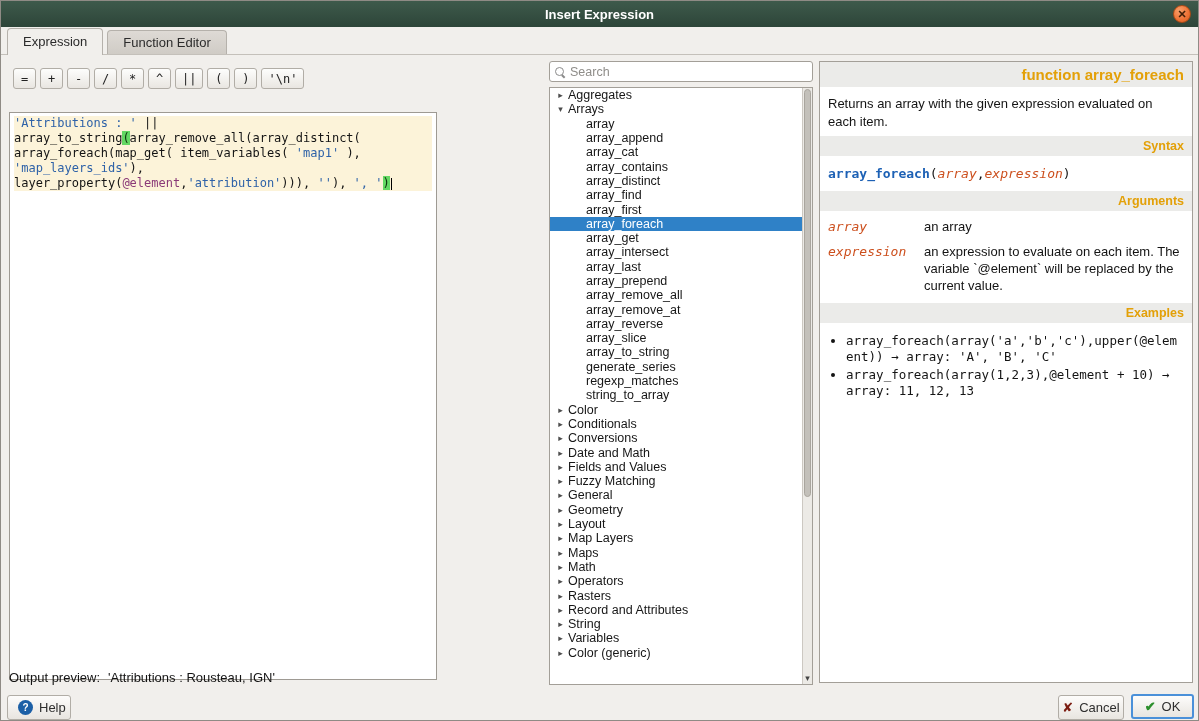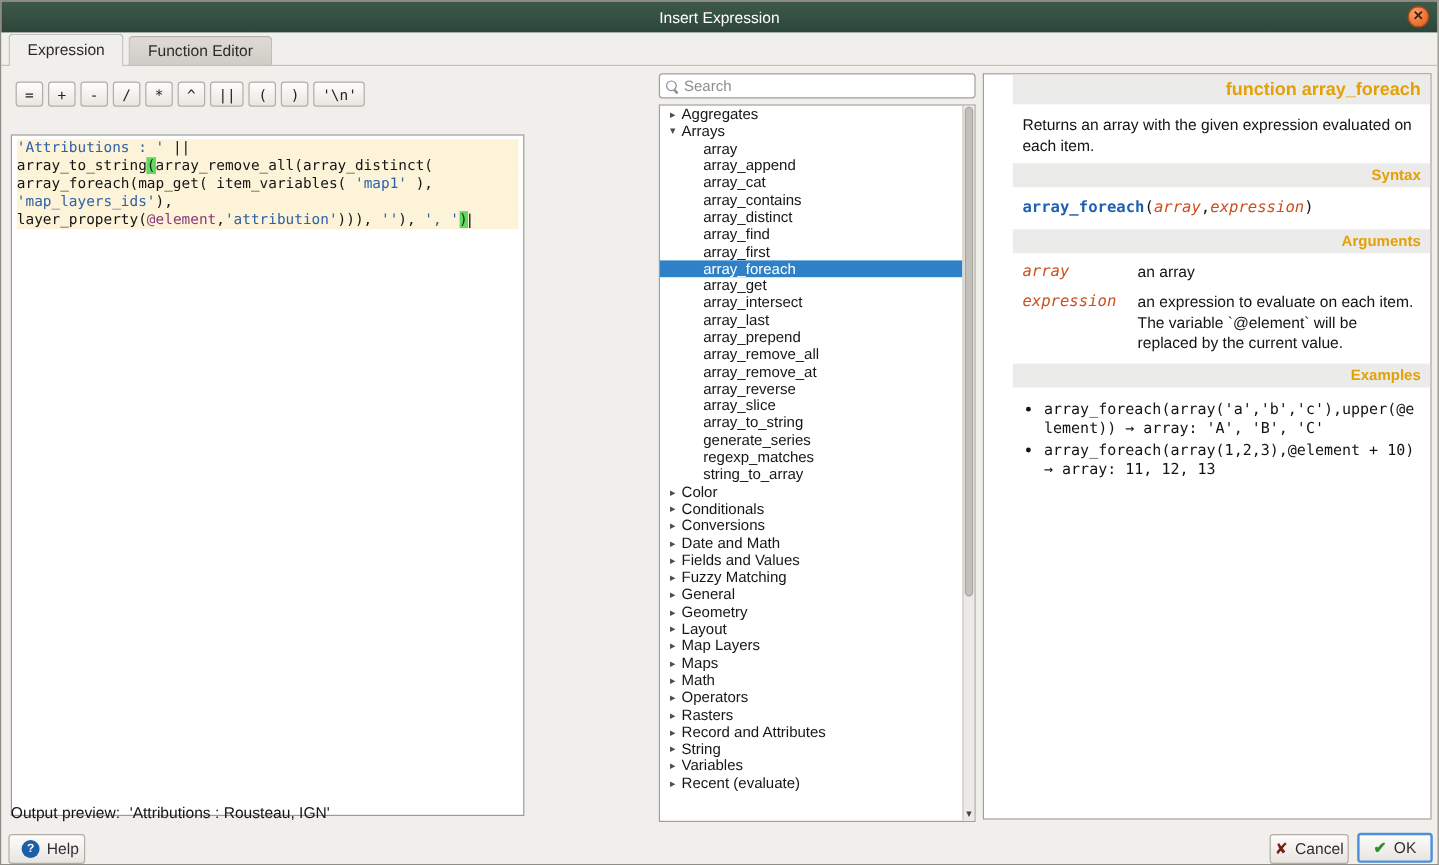--- a/index.html
+++ b/index.html
@@ -10,21 +10,21 @@
     font-family:"Liberation Sans",sans-serif;
     overflow:hidden;
     border:1px solid #8f8b85;
   }
   
   .titlebar{
     position:absolute;left:0;top:0;right:0;height:26px;
     background:linear-gradient(var(--titlebar_top,#3e5a4b),var(--titlebar,#2d4539));
     display:flex;align-items:center;justify-content:center;
   }
-  .titlebar .title{color:#ffffff;font-size:13px;font-weight:normal}
+  .titlebar .title{color:#ffffff;font-size:13px;font-weight:bold}
   .close-btn{
     position:absolute;right:7px;top:4px;width:18px;height:18px;border-radius:50%;
     background:radial-gradient(circle at 35% 30%,#f9a06b,#ee7134 60%,#d85f22);
     border:1px solid #a94a16;color:#431f07;font-size:11px;line-height:16px;
     text-align:center;cursor:pointer;font-weight:bold;
   }
   
   .tabbar{position:absolute;left:6px;top:27px;height:27px;display:flex;align-items:flex-end}
   .tab{
     font-size:13px;color:#2b2b2b;border:1px solid #b5b1ab;border-bottom:none;
@@ -78,21 +78,21 @@
   .tree-row{display:flex;align-items:center;height:14.3px;padding-left:3px;cursor:pointer;white-space:nowrap}
   .tree-row.leaf{padding-left:36px}
   .tree-row.selected{background:var(--selection_blue,#2f81c7);color:#fff}
   .chev{width:15px;flex:none;font-size:9px;color:#4c4c4c;text-align:center}
   .tree-scrollbar{position:absolute;top:0;right:0;bottom:0;width:10px;background:#eceae6;border-left:1px solid #ccc8c2}
   .tree-thumb{position:absolute;left:1px;right:1px;top:1px;height:408px;background:#c3c0ba;border:1px solid #a9a59e;border-radius:4px;cursor:grab}
   .tree-scroll-down{position:absolute;left:0;right:0;bottom:1px;text-align:center;font-size:9px;color:#444;cursor:pointer}
   
   .help{
     position:absolute;left:818px;top:60px;width:374px;height:622px;
-    background:#fff;border:1px solid #a39f98;overflow:hidden;font-size:13px;color:#141414;padding-left:24px;
+    background:#fff;border:1px solid #a39f98;overflow:hidden;font-size:13px;color:#141414;
   }
   .band{background:#ebebe9;text-align:right;padding:3px 8px;font-weight:bold;
         color:var(--header_orange,#e3a008);font-size:12.5px}
   .band.big{font-size:15px;padding:4px 8px}
   .help-desc{padding:8px 8px 6px 8px;line-height:1.35}
   .syntax-line{padding:10px 8px;font-family:"DejaVu Sans Mono",monospace;font-size:13px}
   .tk-sfn{color:var(--syntax_fn_blue,#1d61b5);font-weight:bold}
   .tk-sarg{color:var(--arg_orange,#cc4f1d);font-style:italic}
   .tk-spl{color:#141414}
   .args{display:grid;grid-template-columns:88px 1fr;gap:8px 8px;padding:8px}
@@ -289,21 +289,21 @@
       <div class="tree-row group">
         <span class="chev">▸</span>
         <span>String</span>
       </div>
       <div class="tree-row group">
         <span class="chev">▸</span>
         <span>Variables</span>
       </div>
       <div class="tree-row group">
         <span class="chev">▸</span>
-        <span>Recent (evaluate)</span>
+        <span>Color (generic)</span>
       </div>
     </div>
   <div class="tree-scrollbar">
     <div class="tree-thumb"></div>
     <div class="tree-scroll-down">▾</div>
   </div>
 </div>
 
 <div class="help">
   <div class="band big">function array_foreach</div>

